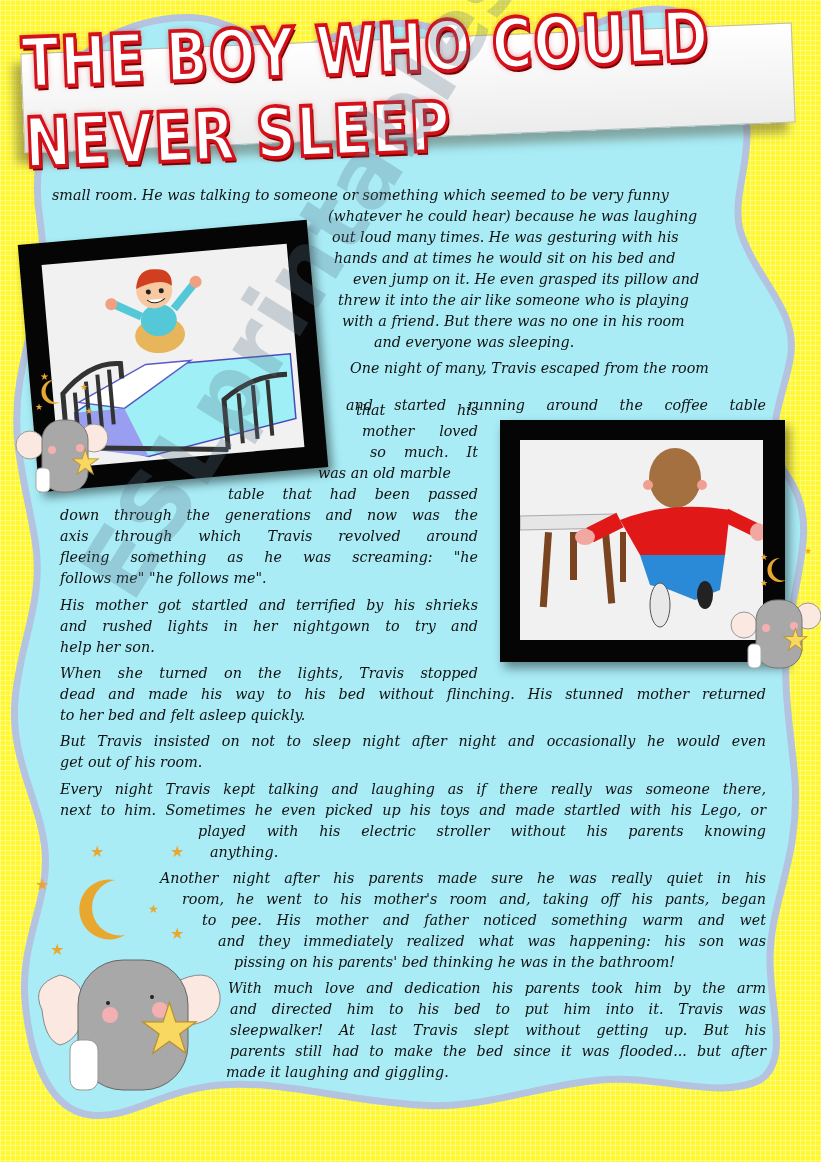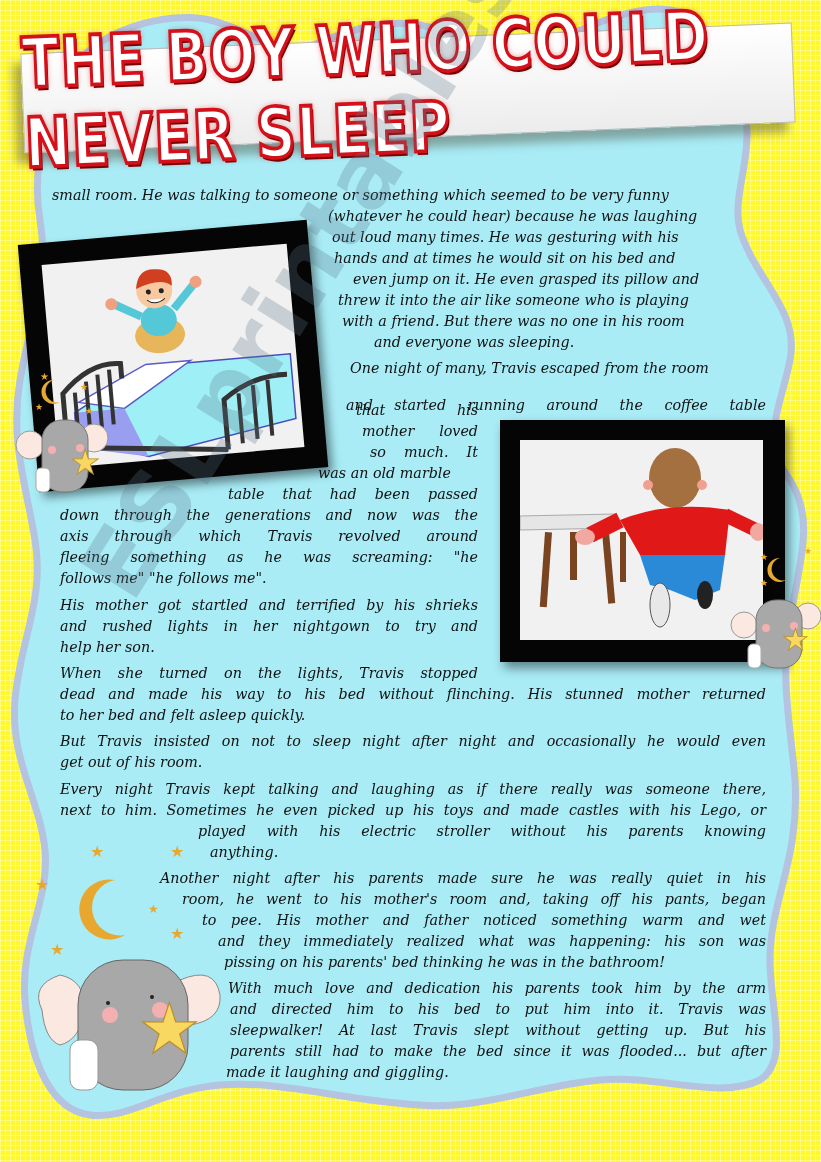--- a/index.html
+++ b/index.html
@@ -150,29 +150,29 @@
   <div class="line" style="left:60px; top:637px;">help her son.</div>
 
   <div class="line just" style="left:60px; top:663px; width:418px;">When she turned on the lights, Travis stopped</div>
   <div class="line just" style="left:60px; top:684px; width:706px;">dead and made his way to his bed without flinching. His stunned mother returned</div>
   <div class="line" style="left:60px; top:705px;">to her bed and felt asleep quickly.</div>
 
   <div class="line just" style="left:60px; top:731px; width:706px;">But Travis insisted on not to sleep night after night and occasionally he would even</div>
   <div class="line" style="left:60px; top:752px;">get out of his room.</div>
 
   <div class="line just" style="left:60px; top:779px; width:706px;">Every night Travis kept talking and laughing as if there really was someone there,</div>
-  <div class="line just" style="left:60px; top:800px; width:706px;">next to him. Sometimes he even picked up his toys and made castles with his Lego, or</div>
+  <div class="line just" style="left:60px; top:800px; width:706px;">next to him. Sometimes he even picked up his toys and made startled with his Lego, or</div>
   <div class="line just" style="left:198px; top:821px; width:568px;">played with his electric stroller without his parents knowing</div>
   <div class="line" style="left:198px; top:842px;margin-left:12px;">anything.</div>
 
   <div class="line just" style="left:160px; top:868px; width:606px;">Another night after his parents made sure he was really quiet in his</div>
   <div class="line just" style="left:182px; top:889px; width:584px;">room, he went to his mother's room and, taking off his pants, began</div>
   <div class="line just" style="left:202px; top:910px; width:564px;">to pee. His mother and father noticed something warm and wet</div>
   <div class="line just" style="left:218px; top:931px; width:548px;">and they immediately realized what was happening: his son was</div>
-  <div class="line" style="left:224px; top:952px;">pissing on his parents' bed thinking he was in the bathroom!</div>
+  <div class="line" style="left:234px; top:952px;">pissing on his parents' bed thinking he was in the bathroom!</div>
 
   <div class="line just" style="left:228px; top:978px; width:538px;">With much love and dedication his parents took him by the arm</div>
   <div class="line just" style="left:230px; top:1020px; width:536px;">sleepwalker! At last Travis slept without getting up. But his</div>
   <div class="line just" style="left:230px; top:999px; width:536px;">and directed him to his bed to put him into it. Travis was</div>
   <div class="line just" style="left:230px; top:1041px; width:536px;">parents still had to make the bed since it was flooded... but after</div>
   <div class="line" style="left:226px; top:1062px;">made it laughing and giggling.</div>
 </div>
 
 <svg class="deco" style="left:10px; top:370px;" width="100" height="130" viewBox="0 0 100 130">
   <path d="M44,10 A12,12 0 1 0 50,32 A9,9 0 1 1 44,10 Z" fill="#e8a830"></path>

